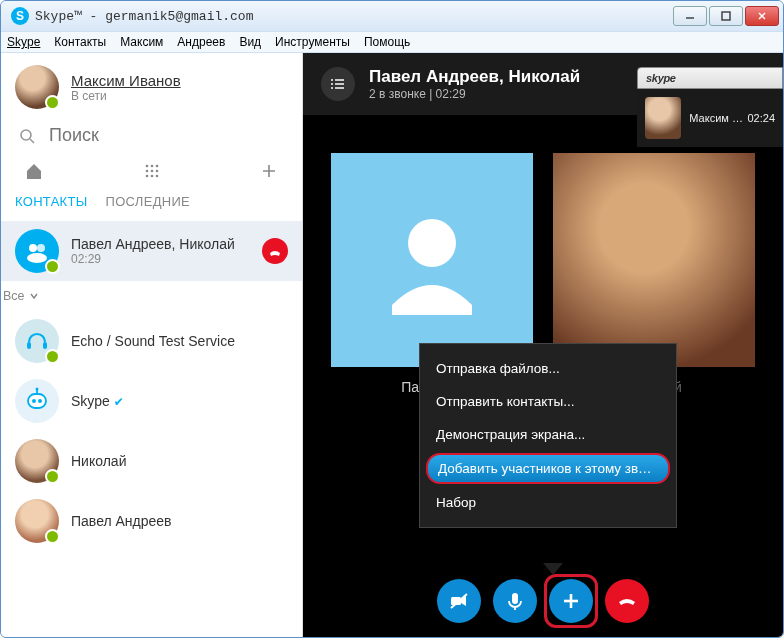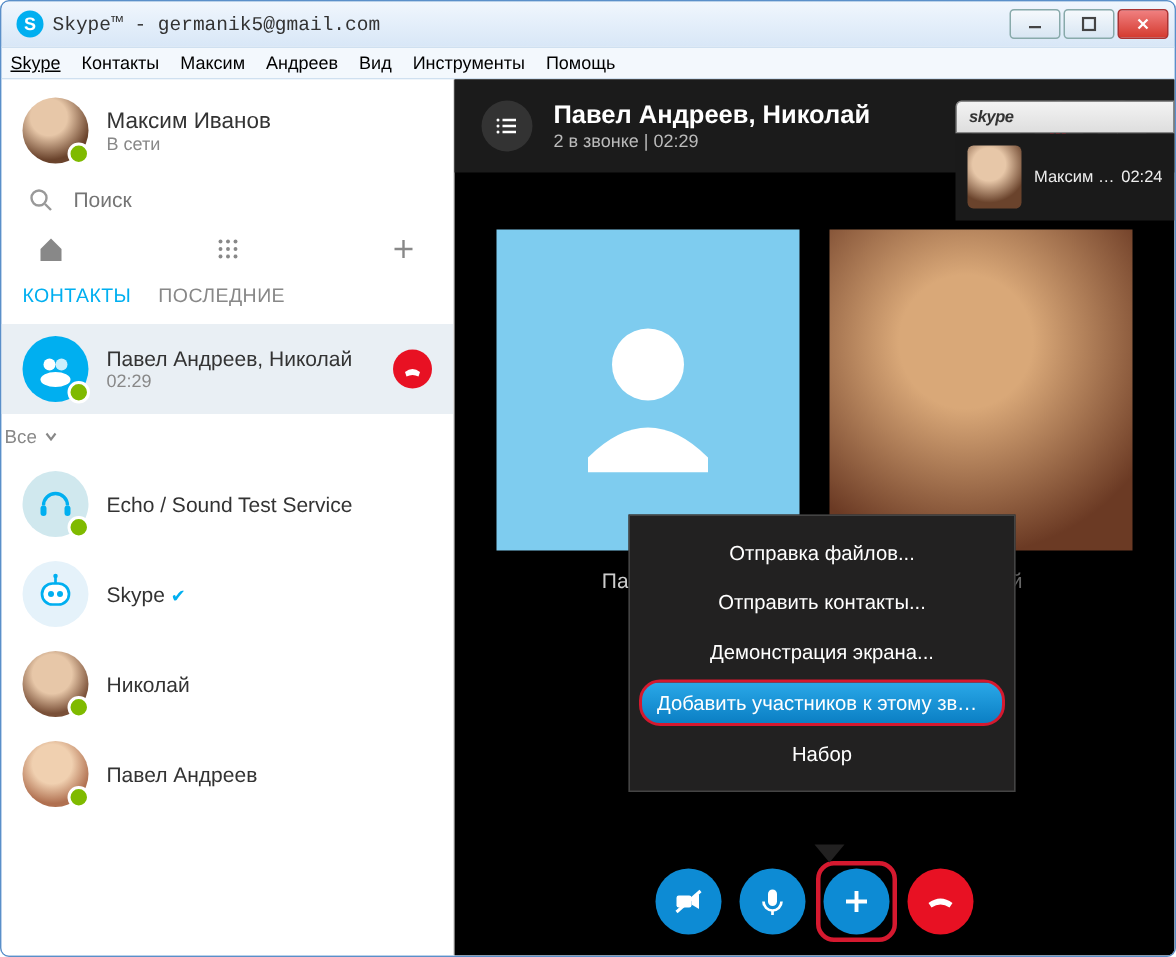--- a/index.html
+++ b/index.html
@@ -24,25 +24,25 @@
 .sidebar { width: 302px; border-right: 1px solid #ddd; display: flex; flex-direction: column; }
 .content { flex: 1; background: #000; position: relative; color: #fff; }
 
 
 .profile-row { display: flex; align-items: center; padding: 12px 14px; gap: 12px; }
 .avatar { width: 44px; height: 44px; border-radius: 50%; position: relative; }
 .avatar-face1 { background: radial-gradient(circle at 40% 30%, #e7c7a8 30%, #6a432c 70%); }
 .avatar-face2 { background: radial-gradient(circle at 45% 35%, #e7c7a8 35%, #7a5038 70%); }
 .avatar-face3 { background: radial-gradient(circle at 45% 35%, #f0d0b0 35%, #b07050 70%); }
 .presence { position: absolute; bottom: -1px; right: -1px; width: 15px; height: 15px; border-radius: 50%; background: #7fba00; border: 2px solid #fff; }
-.profile-info .name { font-size: 15px; color: #333; font-weight: 500; }
+.profile-info .name { font-size: 15px; color: #333; font-weight: 500; text-decoration: underline; }
 .profile-info .status { font-size: 12px; color: #888; }
 
 .search-row { display: flex; align-items: center; padding: 4px 18px 10px; gap: 14px; color: #888; }
-.search-row input { border: none; outline: none; font-size: 14px; color: #14532d; flex: 1; }
+.search-row input { border: none; outline: none; font-size: 18px; color: #14532d; flex: 1; }
 
 .nav-row { display: flex; align-items: center; justify-content: space-between; padding: 6px 24px; color: #888; }
 .nav-ic { width: 18px; height: 18px; cursor: pointer; display: flex; align-items: center; justify-content: center; }
 
 .tabs-row { display: flex; gap: 18px; padding: 8px 14px 6px; font-size: 13px; }
 .tab { color: #888; cursor: pointer; letter-spacing: .3px; }
 .tab.active { color: #00aff0; }
 
 .pad { height: 6px; }
 .contact-item { display: flex; align-items: center; padding: 8px 14px; gap: 12px; cursor: pointer; position: relative; }
@@ -68,21 +68,21 @@
 .rbtn { width: 34px; height: 34px; border-radius: 50%; background: #333; display: flex; align-items: center; justify-content: center; cursor: pointer; }
 
 .video-grid { position: absolute; top: 100px; left: 28px; right: 28px; display: flex; gap: 20px; }
 .video-tile { flex: 1; height: 250px; display: flex; flex-direction: column; align-items: center; }
 .tile-bg1 { background: #7eccef; width: 100%; height: 220px; display: flex; align-items: center; justify-content: center; }
 .tile-bg2 { width: 100%; height: 220px; background: radial-gradient(circle at 45% 35%, #d9a878 25%, #6b3a24 80%); }
 .tile-label { margin-top: 12px; font-size: 14px; color: #ccc; padding-bottom: 6px; border-bottom: 2px solid transparent; }
 
 
 .context-menu { position: absolute; left: 116px; top: 290px; width: 258px; background: #222121; border: 1px solid #444; padding: 8px 0; z-index: 30; }
-.cm-item { padding: 9px 16px; font-size: 13.5px; color: #fff; cursor: pointer; white-space: nowrap; overflow: hidden; text-overflow: ellipsis; text-align: center; }
+.cm-item { padding: 9px 16px; font-size: 13.5px; color: #fff; cursor: pointer; white-space: nowrap; overflow: hidden; text-overflow: ellipsis; }
 .cm-item.highlight { background: linear-gradient(#2aa8e8, #0b7fc4); border: 2.5px solid #d5192f; border-radius: 14px; margin: 2px 6px; padding: 6px 10px; }
 
 
 .call-controls { position: absolute; bottom: 14px; left: 0; right: 0; display: flex; justify-content: center; gap: 12px; z-index: 10; }
 .cc-btn { width: 44px; height: 44px; border-radius: 50%; display: flex; align-items: center; justify-content: center; cursor: pointer; }
 .cc-blue { background: #0d8bd4; }
 .cc-red { background: #e81123; }
 .cc-plus-wrap { position: relative; }
 .cc-plus-wrap::before { content: ""; position: absolute; inset: -5px; border: 3px solid #d5192f; border-radius: 12px; }
 .menu-arrow { position: absolute; left: 240px; bottom: 62px; width: 0; height: 0; border-left: 10px solid transparent; border-right: 10px solid transparent; border-top: 12px solid #222121; z-index: 31; }

